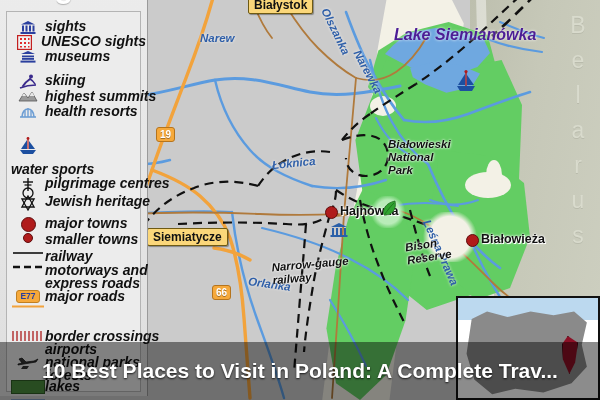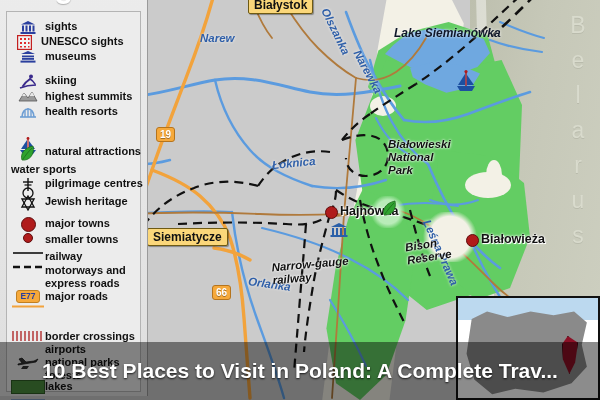--- a/index.html
+++ b/index.html
@@ -89,21 +89,21 @@
   }
   .river-name{
     color:#2f5fa8;font-style:italic;font-size:11.5px;font-weight:bold;
     text-shadow:0 0 3px rgba(255,255,255,.9);
   }
   .area-name{
     color:#111;font-style:italic;font-weight:bold;font-size:11.5px;
     text-shadow:0 0 3px #fff,0 0 2px #fff;line-height:13px;
   }
   .lake-name{
-    color:#0f172a;font-style:italic;font-weight:bold;font-size:12px;
+    color:#4c1d95;font-style:italic;font-weight:bold;font-size:16px;
     text-shadow:0 0 3px rgba(255,255,255,.95);
   }
   .town-dot{position:absolute;background:#b01b1b;border:1px solid #5f0d0d;border-radius:50%;}
   .road-shield{
     position:absolute;background:#f6a93b;border:1px solid #b5741d;border-radius:3px;
     color:#fff;font-weight:bold;font-size:10px;padding:0 3px;line-height:13px;
     text-shadow:0 1px 0 rgba(0,0,0,.35);
   }
   .halo{position:absolute;background:radial-gradient(circle,#f3f1e6 55%,rgba(243,241,230,0) 72%);}
 
@@ -118,21 +118,21 @@
     font-size:30px;font-weight:bold;color:#fff;letter-spacing:1px;
     text-shadow:0 1px 1px rgba(0,0,0,.25);text-align:center;line-height:36px;
     overflow:hidden;
   }
   .legend-inner{
     position:absolute;left:6px;top:33px;right:6px;bottom:4px;
     background:#ececec;border:1px solid #b4b4b4;
   }
   .lrow{position:absolute;display:flex;align-items:flex-start;}
   .lsym{width:34px;flex:0 0 34px;display:flex;align-items:center;justify-content:center;}
-  .ltxt{font-size:11px;color:#111;font-weight:bold;line-height:12.5px;}
+  .ltxt{font-size:14px;color:#111;font-weight:bold;line-height:12.5px;font-style:italic;}
   .ltxt div{white-space:nowrap;}
 
   
   .title-overlay{
     position:absolute;left:0;bottom:0;width:600px;height:58px;
     background:rgba(0,0,0,.45);
   }
   .title-text{
     position:absolute;left:0;bottom:0;width:600px;height:58px;
     display:flex;align-items:center;justify-content:center;
@@ -407,31 +407,20 @@
             <path d="M8,12 L8,3 L2,12 Z" fill="#1c4fa0"></path>
             <path d="M10,12 L10,4 L16,12 Z" fill="#1c4fa0"></path>
             <path d="M1,13 L17,13 L14,17 L4,17 Z" fill="#1c4fa0"></path>
           </svg>
         </div>
         <div class="ltxt">
             <div>water sports</div>
           </div>
       </div>
 
-      <div class="lrow" style="left:4px;top:133px;">
-        <div class="lsym">
-          <svg width="16" height="16" viewBox="0 0 16 16">
-            <path d="M13,1 C4,3 0,9 2,15 C9,16 15,10 13,1 Z" fill="#2fa32f" stroke="#1d6b1d" stroke-width=".8"></path>
-            <path d="M12,3 C8,7 5,11 3,14" stroke="#1d6b1d" stroke-width=".8" fill="none"></path>
-          </svg>
-        </div>
-        <div class="ltxt">
-            <div>natural attractions</div>
-          </div>
-      </div>
 
       <div class="lrow" style="left:4px;top:165px;">
         <div class="lsym">
           <svg width="16" height="22" viewBox="0 0 16 22">
             <path d="M8,1 L8,14" stroke="#111" stroke-width="1.4"></path>
             <path d="M3,5 L13,5" stroke="#111" stroke-width="1.4"></path>
             <path d="M4.5,8 L11.5,8" stroke="#111" stroke-width="1.2"></path>
             <circle cx="8" cy="16" r="5" fill="none" stroke="#111" stroke-width="1.3"></circle>
           </svg>
         </div>

